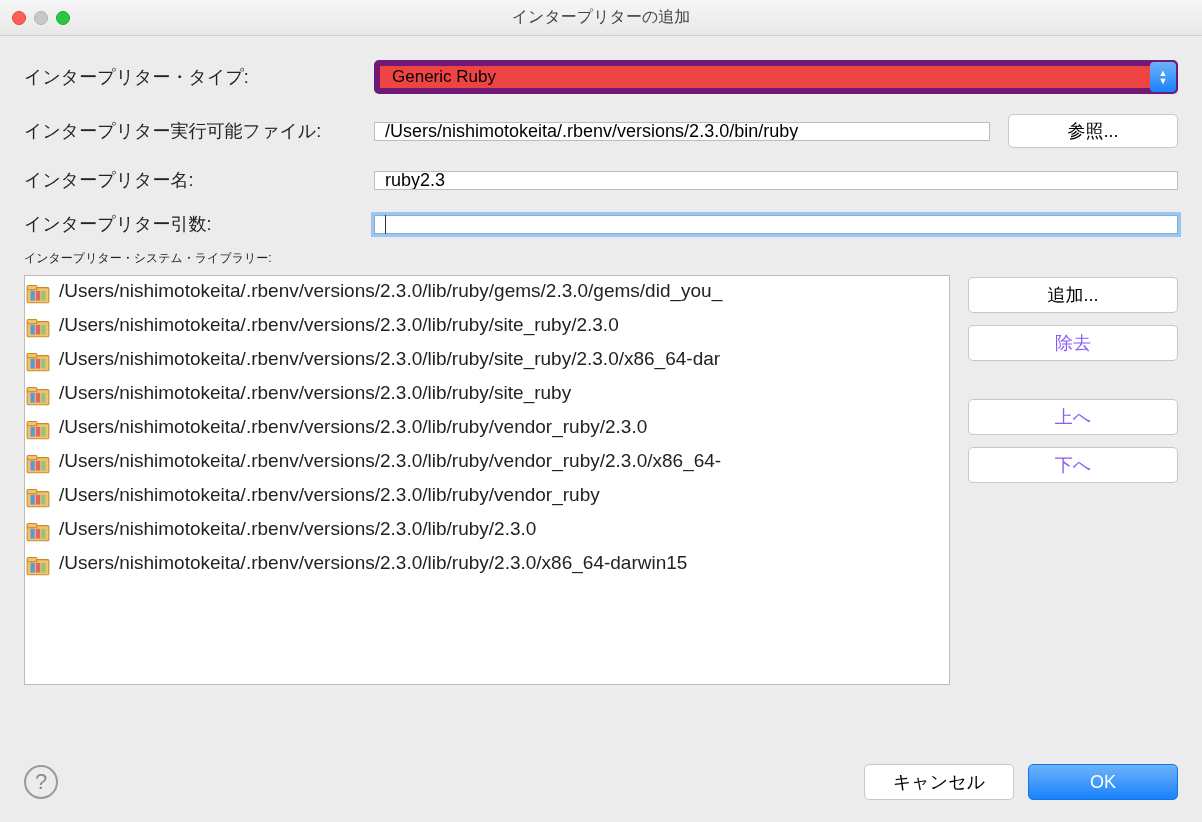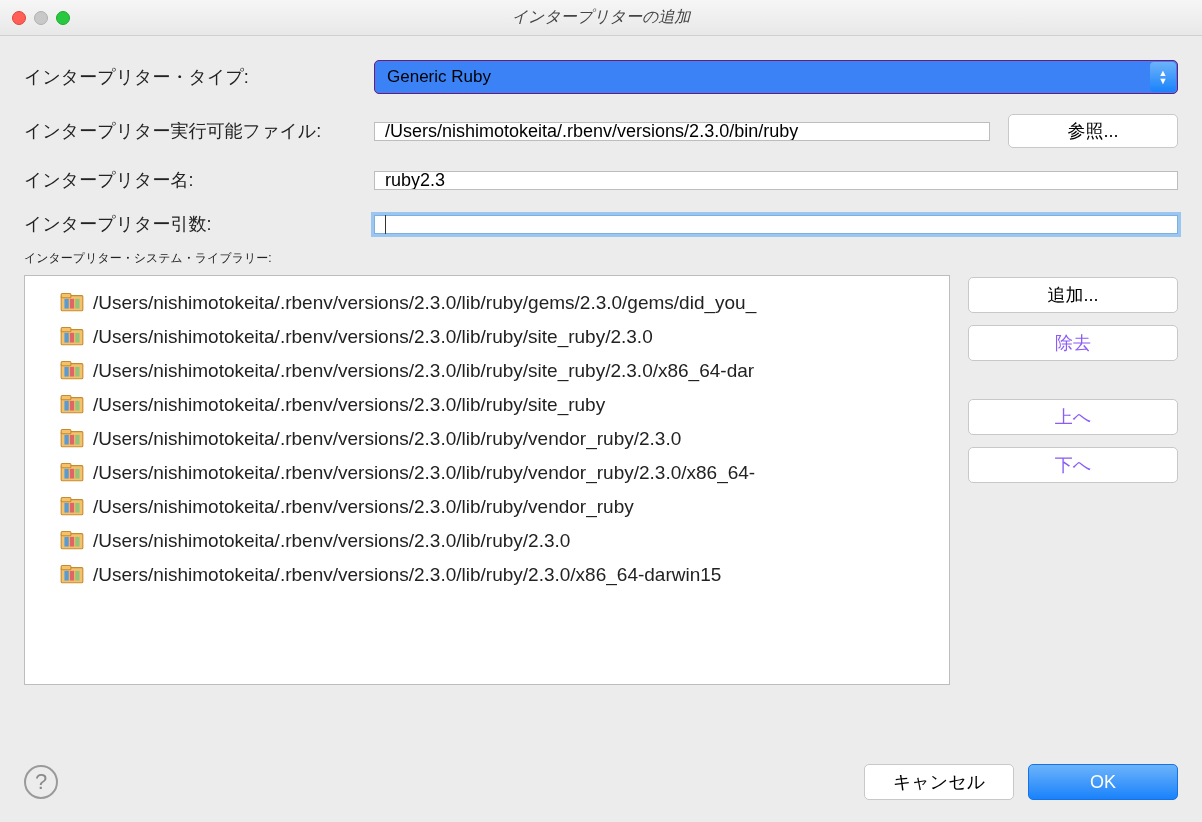--- a/index.html
+++ b/index.html
@@ -26,21 +26,21 @@
       position: absolute;
       left: 12px;
     }
     .traffic-light {
       width: 14px; height: 14px; border-radius: 50%;
     }
     .tl-close { background: #ff5f57; border: 0.5px solid #e24238; }
     .tl-min { background: #c8c8c8; border: 0.5px solid #b0b0b0; }
     .tl-max { background: #28c940; border: 0.5px solid #1daa2e; }
     .title {
-      flex: 1; text-align: center; font-size: 16px; color: #444; font-style: italic;
+      flex: 1; text-align: center; font-size: 16px; color: #444;
     }
     .content {
       padding: 24px 24px 12px 24px;
     }
     .form-row {
       display: flex;
       align-items: center;
       margin-bottom: 20px;
     }
     .form-row.tight { margin-bottom: 14px; }
@@ -49,22 +49,22 @@
       font-size: 18px;
       color: #222;
     }
     .select-wrap {
       flex: 1;
       position: relative;
     }
     .select {
       width: 100%;
       height: 34px;
-      background: #3b82f6;
-      border: 1px solid #701a75;
+      background: #ef4444;
+      border: 6px solid #701a75;
       border-radius: 5px;
       padding: 0 40px 0 12px;
       font-size: 17px;
       display: flex;
       align-items: center;
       cursor: pointer;
     }
     .select-arrows {
       position: absolute;
       right: 2px; top: 2px; bottom: 2px;
@@ -117,23 +117,22 @@
     .library-list {
       flex: 1;
       height: 410px;
       background: #fff;
       border: 1px solid #bdbdbd;
       overflow: hidden;
       padding-top: 4px;
     }
     .lib-row {
       display: flex;
-      align-items: flex-end;
+      align-items: flex-start;
       height: 34px;
-      padding-left: 34px;
       font-size: 19px;
       color: #222;
       white-space: nowrap;
       overflow: hidden;
       cursor: pointer;
     }
     .lib-icon {
       width: 26px; height: 26px;
       margin-right: 8px;
       flex-shrink: 0;

